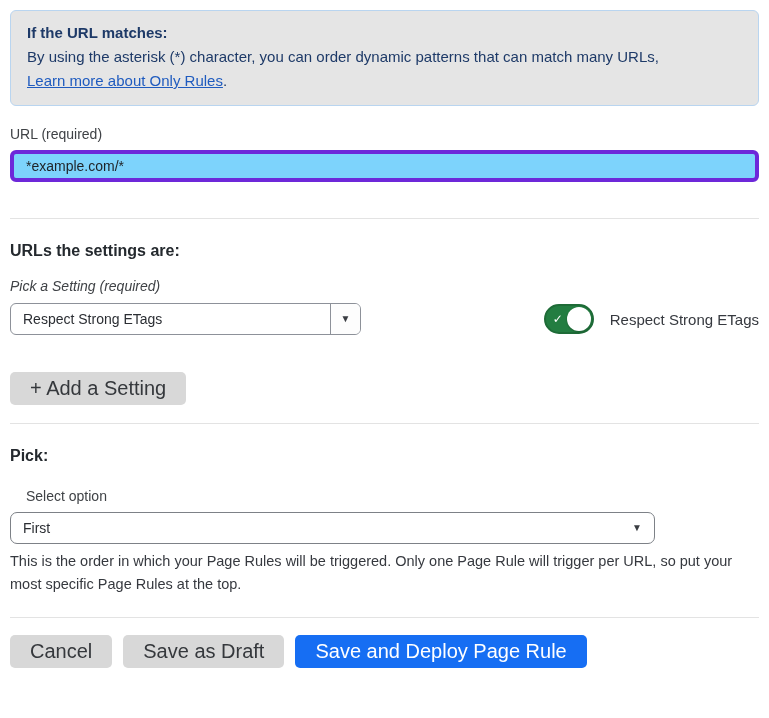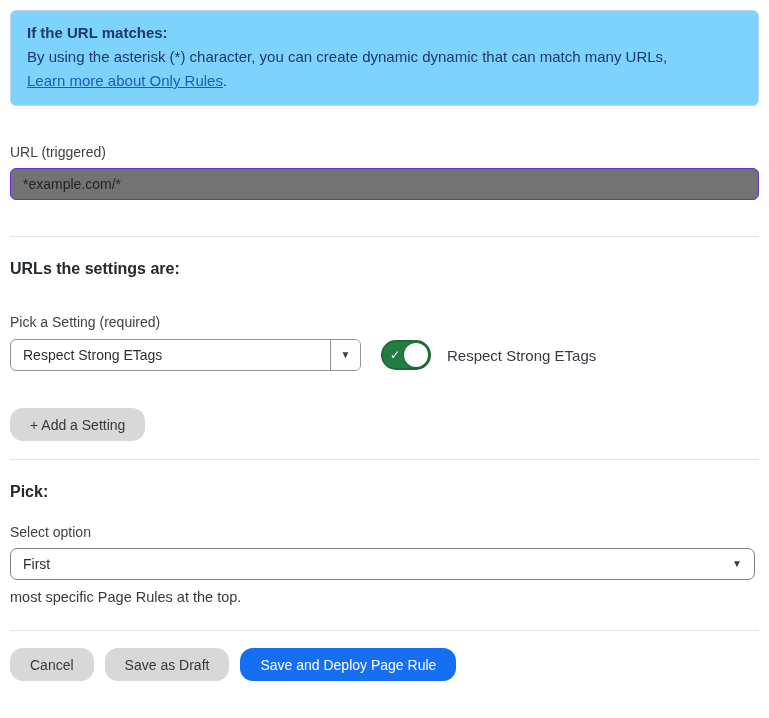--- a/index.html
+++ b/index.html
@@ -16,50 +16,50 @@
   .page-title {
     font-size: 20px;
     font-weight: bold;
     color: #2f3237;
     letter-spacing: 0.1px;
     margin-bottom: 24px;
   }
 
   
   .info-box {
-    background: #7dd3fc;
+    background: #e5e5e5;
     border: 1px solid #b9d5f0;
     border-radius: 6px;
     padding: 10px 16px 12px 16px;
     font-size: 15px;
     line-height: 24px;
     color: #1e3a68;
-    margin-bottom: 38px;
+    margin-bottom: 20px;
   }
   .info-heading { font-weight: bold; }
   .info-line { display: block; }
   .info-link {
     color: #1f5bbf;
     text-decoration: underline;
     cursor: pointer;
   }
 
   
   .field-label {
     font-size: 14px;
     color: #3f4246;
     margin-bottom: 8px;
   }
 
   
   .url-input {
     width: 749px;
     height: 32px;
-    background: #737373;
-    border: 1px solid #6d28d9;
+    background: #7dd3fc;
+    border: 4px solid #6d28d9;
     border-radius: 6px;
     font-family: "Liberation Sans", "DejaVu Sans", sans-serif;
     font-size: 14px;
     color: #1f2226;
     padding: 0 12px;
     outline: none;
     display: block;
   }
 
   .divider {
@@ -70,27 +70,28 @@
   .divider-1 { margin-top: 36px; }
   .divider-2 { margin-top: 18px; }
   .divider-3 { margin-top: 21px; }
 
   .section-heading {
     font-size: 16px;
     font-weight: bold;
     color: #24292e;
     margin-top: 23px;
   }
-  .picker-label { margin-top: 36px; }
+  .picker-label { margin-top: 18px; font-style: italic; }
 
   
   .setting-row {
     display: flex;
     align-items: center;
     margin-top: 9px;
+    justify-content: space-between;
   }
   .combo {
     width: 351px;
     height: 32px;
     border: 1px solid #8d9199;
     border-radius: 6px;
     background: #ffffff;
     display: flex;
     align-items: stretch;
     cursor: pointer;
@@ -157,41 +158,41 @@
   }
   .toggle-label {
     font-size: 15px;
     color: #36393f;
     margin-left: 16px;
   }
 
   
   .btn {
     font-family: "Liberation Sans", "DejaVu Sans", sans-serif;
-    font-size: 14px;
+    font-size: 20px;
     height: 33px;
     border: none;
-    border-radius: 13px;
+    border-radius: 5px;
     padding: 0 20px;
     cursor: pointer;
   }
   .btn-gray {
     background: #d8d8d8;
     color: #35383c;
   }
   .btn-blue {
     background: #166ef3;
     color: #ffffff;
   }
   .add-setting-btn { margin-top: 37px; }
 
   
-  .order-select-label { margin-top: 23px; }
+  .order-select-label { margin-top: 23px; margin-left: 16px; }
   .select-box {
-    width: 745px;
+    width: 645px;
     height: 32px;
     border: 1px solid #7d8187;
     border-radius: 7px;
     background: #ffffff;
     display: flex;
     align-items: center;
     justify-content: space-between;
     padding: 0 12px;
     font-size: 14px;
     color: #2b2e33;
@@ -213,25 +214,25 @@
   }
 </style>
 </head>
 <body>
 
 <div class="page">
 
 
   <div class="info-box">
     <span class="info-line info-heading">If the URL matches:</span>
-    <span class="info-line">By using the asterisk (*) character, you can create dynamic dynamic that can match many URLs,</span>
+    <span class="info-line">By using the asterisk (*) character, you can order dynamic patterns that can match many URLs,</span>
     <span class="info-line"><a class="info-link">Learn more about Only Rules</a><span>.</span></span>
   </div>
 
-  <div class="field-label">URL (triggered)</div>
+  <div class="field-label">URL (required)</div>
   <input class="url-input" type="text" value="*example.com/*" style="">
 
   <hr class="divider divider-1">
 
   <div class="section-heading">URLs the settings are:</div>
 
   <div class="field-label picker-label">Pick a Setting (required)</div>
 
   <div class="setting-row">
     <div class="combo">
@@ -257,20 +258,21 @@
   <div class="section-heading">Pick:</div>
 
   <div class="field-label order-select-label">Select option</div>
 
   <div class="select-box">
     <span>First</span>
     <span class="arrow-glyph">▼</span>
   </div>
 
   <div class="help-text">
+    <span class="help-line">This is the order in which your Page Rules will be triggered. Only one Page Rule will trigger per URL, so put your</span>
     <span class="help-line">most specific Page Rules at the top.</span>
   </div>
 
   <hr class="divider divider-3">
 
   <div class="actions-row">
     <button class="btn btn-gray">Cancel</button>
     <button class="btn btn-gray">Save as Draft</button>
     <button class="btn btn-blue">Save and Deploy Page Rule</button>
   </div>

